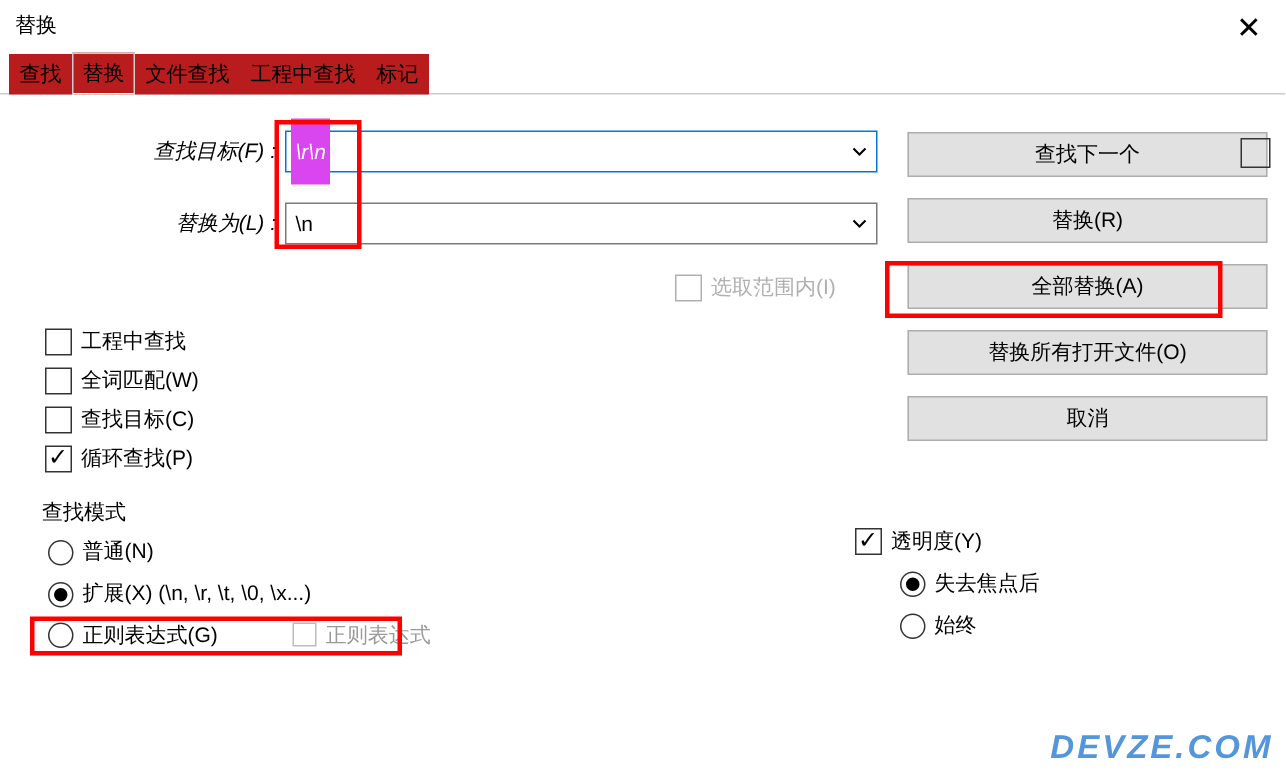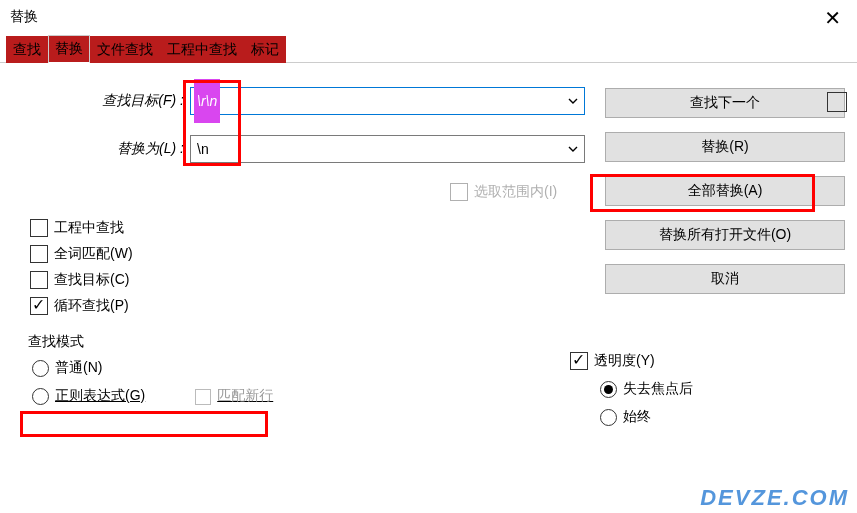--- a/index.html
+++ b/index.html
@@ -109,21 +109,21 @@
   .chk { width: 18px; height: 18px; border: 1px solid #333; display: inline-block; margin-right: 6px; position: relative; cursor: pointer; }
   .chk.disabled { border-color: #b0b0b0; }
   .chk.checked::after { content: "✓"; position: absolute; top: -3px; left: 1px; font-size: 16px; }
   .rad { width: 17px; height: 17px; border: 1px solid #333; border-radius: 50%; display: inline-block; margin-right: 6px; position: relative; cursor: pointer; vertical-align: middle; }
   .rad.checked::after { content: ""; position: absolute; top: 3px; left: 3px; width: 9px; height: 9px; background: #000; border-radius: 50%; }
   .options-col { margin-left: 20px; }
   .opt-row { display:flex; align-items:center; margin-bottom: 8px; }
   .group-label { margin: 18px 0 8px 18px; }
   .mode-col { margin-left: 22px; }
   .mode-row { display:flex; align-items:center; margin-bottom: 10px; }
-  .reg-row { display:flex; align-items:flex-end;text-decoration:underline; }
+  .reg-row { display:flex; align-items:flex-start; }
   .reg-row .small-chk { width:16px; height:16px; border:1px solid #aaa; margin-left: 48px; margin-right: 6px; }
   .transp-col { position:absolute; left: 570px; top: 352px; }
   .transp-sub { margin-left: 30px; margin-top: 10px; }
   .watermark {
     position: absolute;
     right: 8px;
     bottom: 4px;
     font-size: 30px;
     font-weight: bold;
     font-style: italic;
@@ -204,25 +204,29 @@
       <span>循环查找(P)</span>
     </div>
   </div>
 
   <div class="group-label">查找模式</div>
   <div class="mode-col">
     <div class="mode-row">
       <span class="rad"></span>
       <span>普通(N)</span>
     </div>
+    <div class="mode-row">
+      <span class="rad checked"></span>
+      <span>扩展(X) (\n, \r, \t, \0, \x...)</span>
+    </div>
     <div class="mode-row reg-row">
       <span class="rad"></span>
       <span>正则表达式(G)</span>
       <span class="small-chk" style="display:inline-block;width:16px;height:16px;border:1px solid #bbb;margin-left:50px;margin-right:6px;"></span>
-      <span style="color:#9a9a9a;">匹配新行</span>
+      <span style="color:#9a9a9a;">正则表达式</span>
     </div>
   </div>
 
 </div>
 
 <div class="right-col">
   <div class="btn">查找下一个</div>
   <div class="btn">替换(R)</div>
   <div class="btn">全部替换(A)</div>
   <div class="btn">替换所有打开文件(O)</div>

